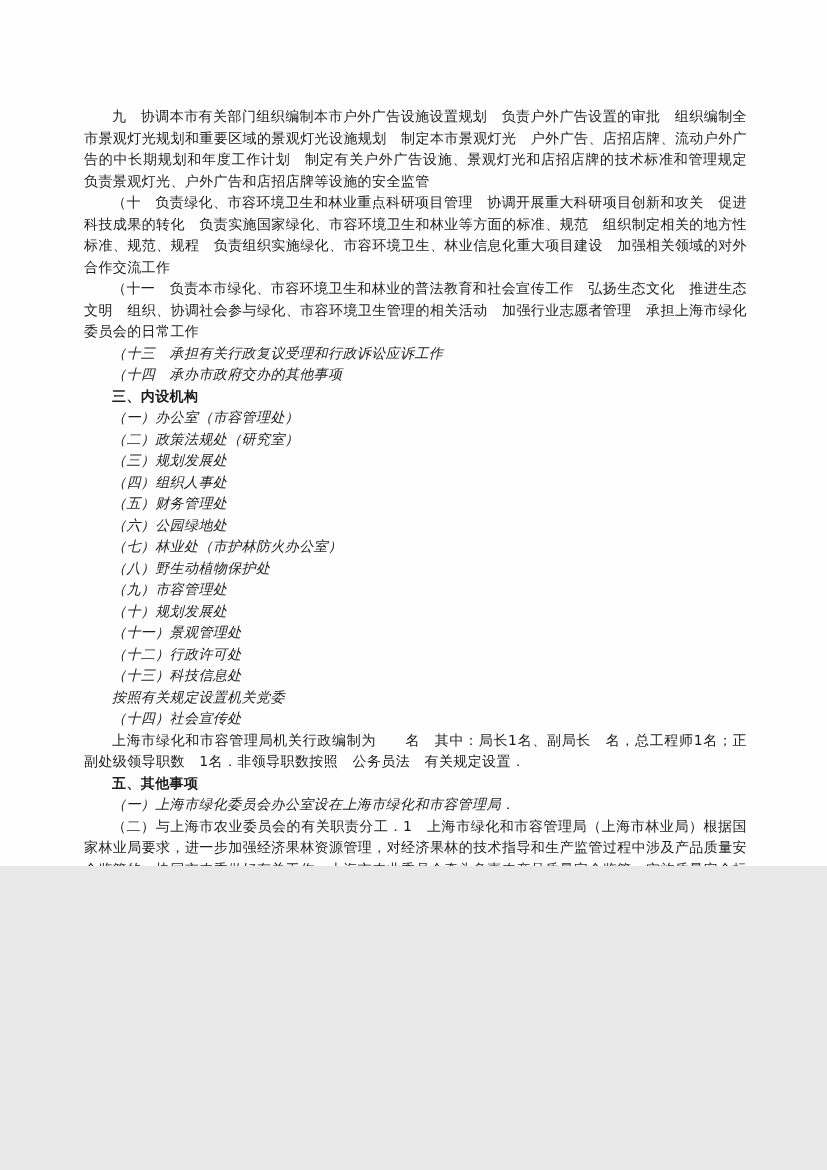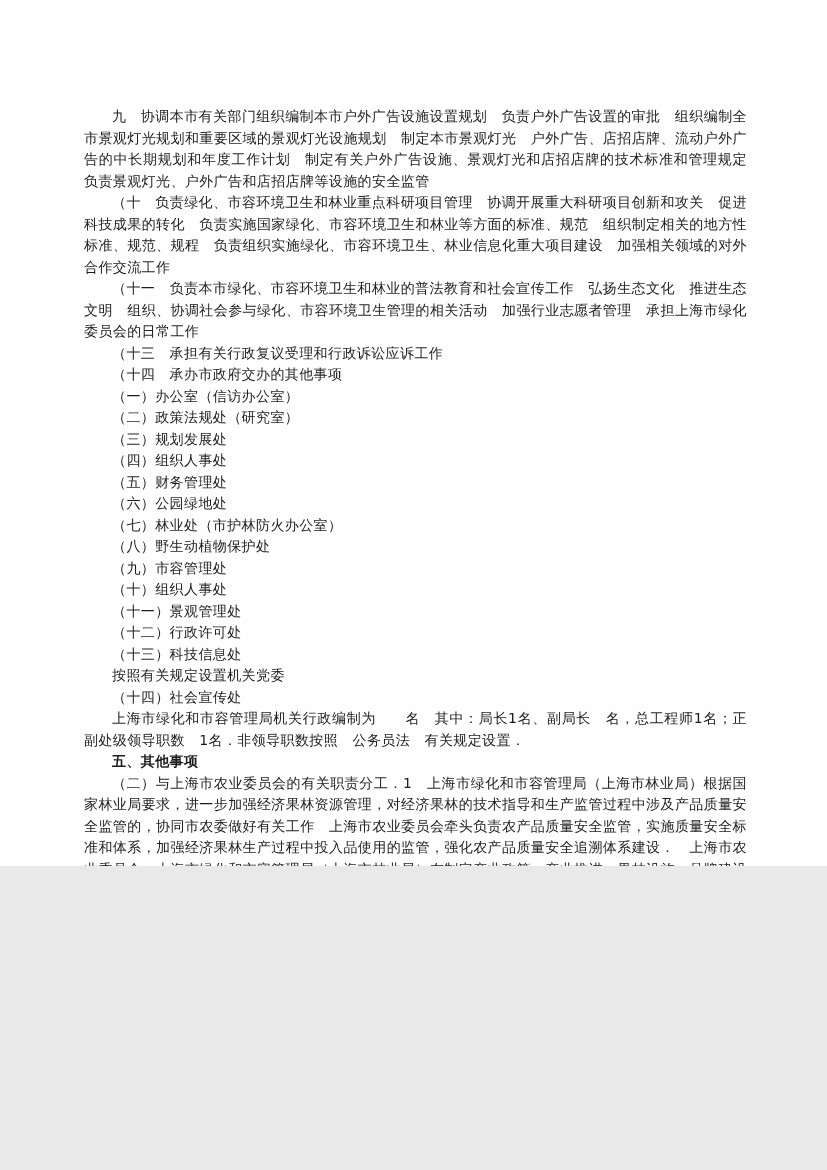--- a/index.html
+++ b/index.html
@@ -35,20 +35,21 @@
   }
   p.para {
     text-align: justify;
     text-justify: inter-ideograph;
   }
   p.heading {
     font-weight: 700;
   }
   p.item {
     text-align: left;
+    font-style: italic;
   }
   .footer {
     position: absolute;
     left: 0;
     top: 1060px;
     width: 827px;
     height: 22px;
     font-size: 13.5px;
     color: #2c2c2c;
     letter-spacing: 0.5px;
@@ -72,37 +73,39 @@
 <body>
 
 <div class="sheet">
 
   <div class="body-text">
     <p class="para">九　协调本市有关部门组织编制本市户外广告设施设置规划　负责户外广告设置的审批　组织编制全市景观灯光规划和重要区域的景观灯光设施规划　制定本市景观灯光　户外广告、店招店牌、流动户外广告的中长期规划和年度工作计划　制定有关户外广告设施、景观灯光和店招店牌的技术标准和管理规定　负责景观灯光、户外广告和店招店牌等设施的安全监管</p>
     <p class="para">（十　负责绿化、市容环境卫生和林业重点科研项目管理　协调开展重大科研项目创新和攻关　促进科技成果的转化　负责实施国家绿化、市容环境卫生和林业等方面的标准、规范　组织制定相关的地方性标准、规范、规程　负责组织实施绿化、市容环境卫生、林业信息化重大项目建设　加强相关领域的对外合作交流工作</p>
     <p class="para">（十一　负责本市绿化、市容环境卫生和林业的普法教育和社会宣传工作　弘扬生态文化　推进生态文明　组织、协调社会参与绿化、市容环境卫生管理的相关活动　加强行业志愿者管理　承担上海市绿化委员会的日常工作</p>
     <p class="item">（十三　承担有关行政复议受理和行政诉讼应诉工作</p>
     <p class="item">（十四　承办市政府交办的其他事项</p>
-    <p class="item">（一）办公室（信访办公室）</p>
+    <p class="heading">三、内设机构</p>
+    <p class="item">（一）办公室（市容管理处）</p>
     <p class="item">（二）政策法规处（研究室）</p>
     <p class="item">（三）规划发展处</p>
     <p class="item">（四）组织人事处</p>
     <p class="item">（五）财务管理处</p>
     <p class="item">（六）公园绿地处</p>
     <p class="item">（七）林业处（市护林防火办公室）</p>
     <p class="item">（八）野生动植物保护处</p>
     <p class="item">（九）市容管理处</p>
-    <p class="item">（十）组织人事处</p>
+    <p class="item">（十）规划发展处</p>
     <p class="item">（十一）景观管理处</p>
     <p class="item">（十二）行政许可处</p>
     <p class="item">（十三）科技信息处</p>
     <p class="item">按照有关规定设置机关党委</p>
     <p class="item">（十四）社会宣传处</p>
     <p class="para">上海市绿化和市容管理局机关行政编制为　　名　其中：局长1名、副局长　名，总工程师1名；正副处级领导职数　1名．非领导职数按照　公务员法　有关规定设置．</p>
     <p class="heading">五、其他事项</p>
+    <p class="item">（一）上海市绿化委员会办公室设在上海市绿化和市容管理局．</p>
     <p class="para">（二）与上海市农业委员会的有关职责分工．1　上海市绿化和市容管理局（上海市林业局）根据国家林业局要求，进一步加强经济果林资源管理，对经济果林的技术指导和生产监管过程中涉及产品质量安全监管的，协同市农委做好有关工作　上海市农业委员会牵头负责农产品质量安全监管，实施质量安全标准和体系，加强经济果林生产过程中投入品使用的监管，强化农产品质量安全追溯体系建设．　上海市农业委员会、上海市绿化和市容管理局（上海市林业局）在制定产业政策、产业推进、果林设施、品牌建设以及技术、队伍、体系等方面加强协调配合，完善工作协调机制，统一政策标准，形成管理合力．　，上海市农业委员会负责拟订本市重大动植物疫情控制和扑灭计划，承担家畜、家禽和人工饲养、合法捕获的</p>
   </div>
 
   <div class="footer">
     <span class="page-num">22</span>
     <span class="issue">（2 1 年第 2 期）</span>
   </div>
 
 </div>
 

